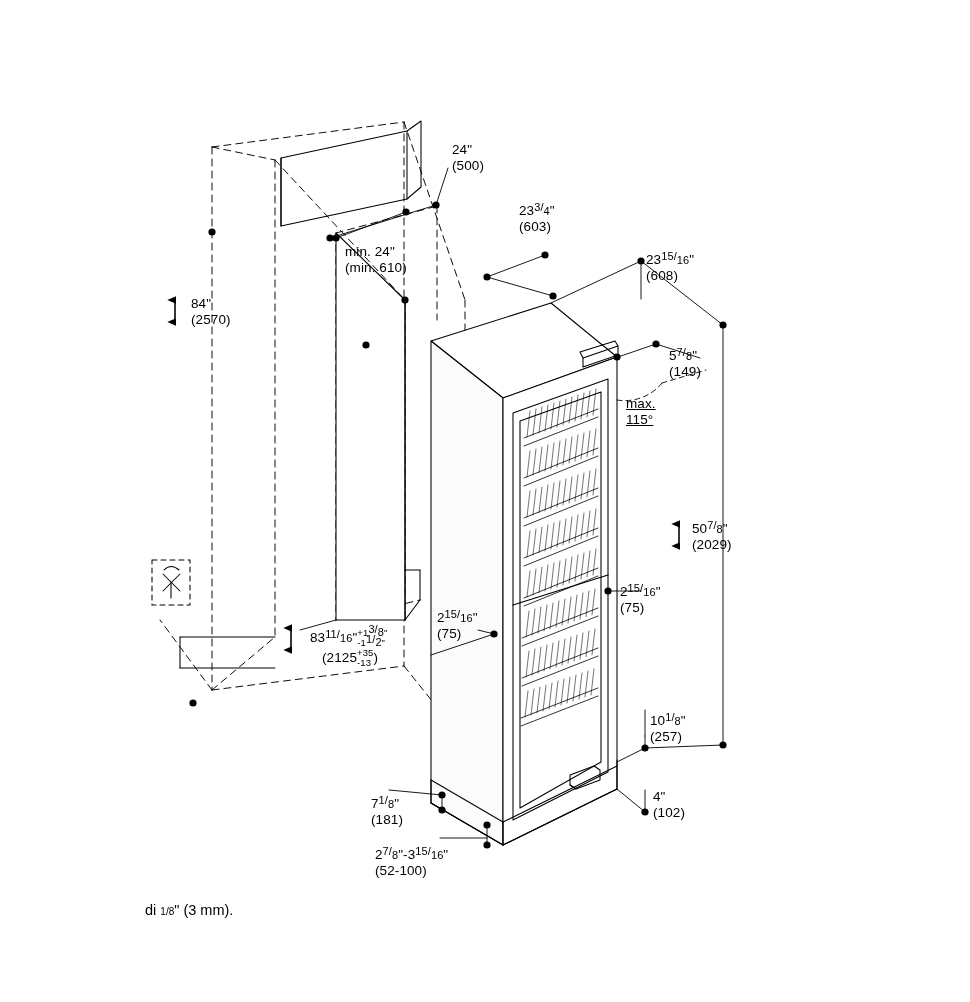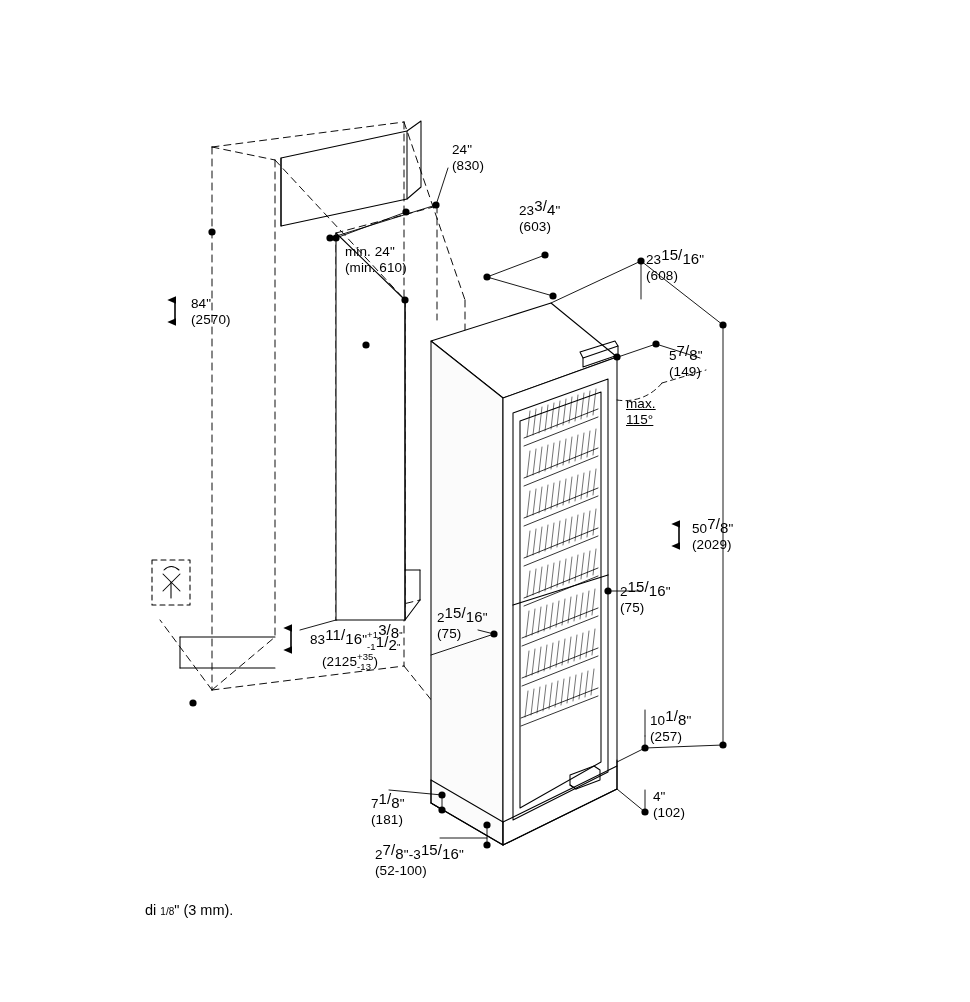--- a/index.html
+++ b/index.html
@@ -30,21 +30,21 @@
   .dim {
     position: absolute;
     font-size: 13.5px;
     line-height: 15.5px;
     white-space: nowrap;
     letter-spacing: 0.1px;
   }
   .dim .frac {
     display: inline-block;
     vertical-align: baseline;
-    font-size: 15px;
+    font-size: 11px;
     line-height: 9.5px;
     position: relative;
     top: -4px;
     text-align: center;
   }
   .dim .frac .den {
     position: relative;
     top: 4px;
   }
   .stack {
@@ -347,21 +347,21 @@
         <circle cx="366" cy="345" r="3.6"></circle>
         <circle cx="212" cy="232" r="3.6"></circle>
         <circle cx="193" cy="703" r="3.6"></circle>
         <circle cx="336" cy="238" r="3.6"></circle>
       </g>
     </g>
   </svg>
 
   <div class="dim" style="left:452px; top:142px;">
     <div>24"</div>
-    <div>(830)</div>
+    <div>(500)</div>
   </div>
 
   <div class="dim" style="left:519px; top:203px;">
     <div>
       <span>23</span><span class="frac"><span>3</span>/<span class="den">4</span></span><span>"</span>
     </div>
     <div>(603)</div>
   </div>
 
   <div class="dim" style="left:345px; top:244px;">

